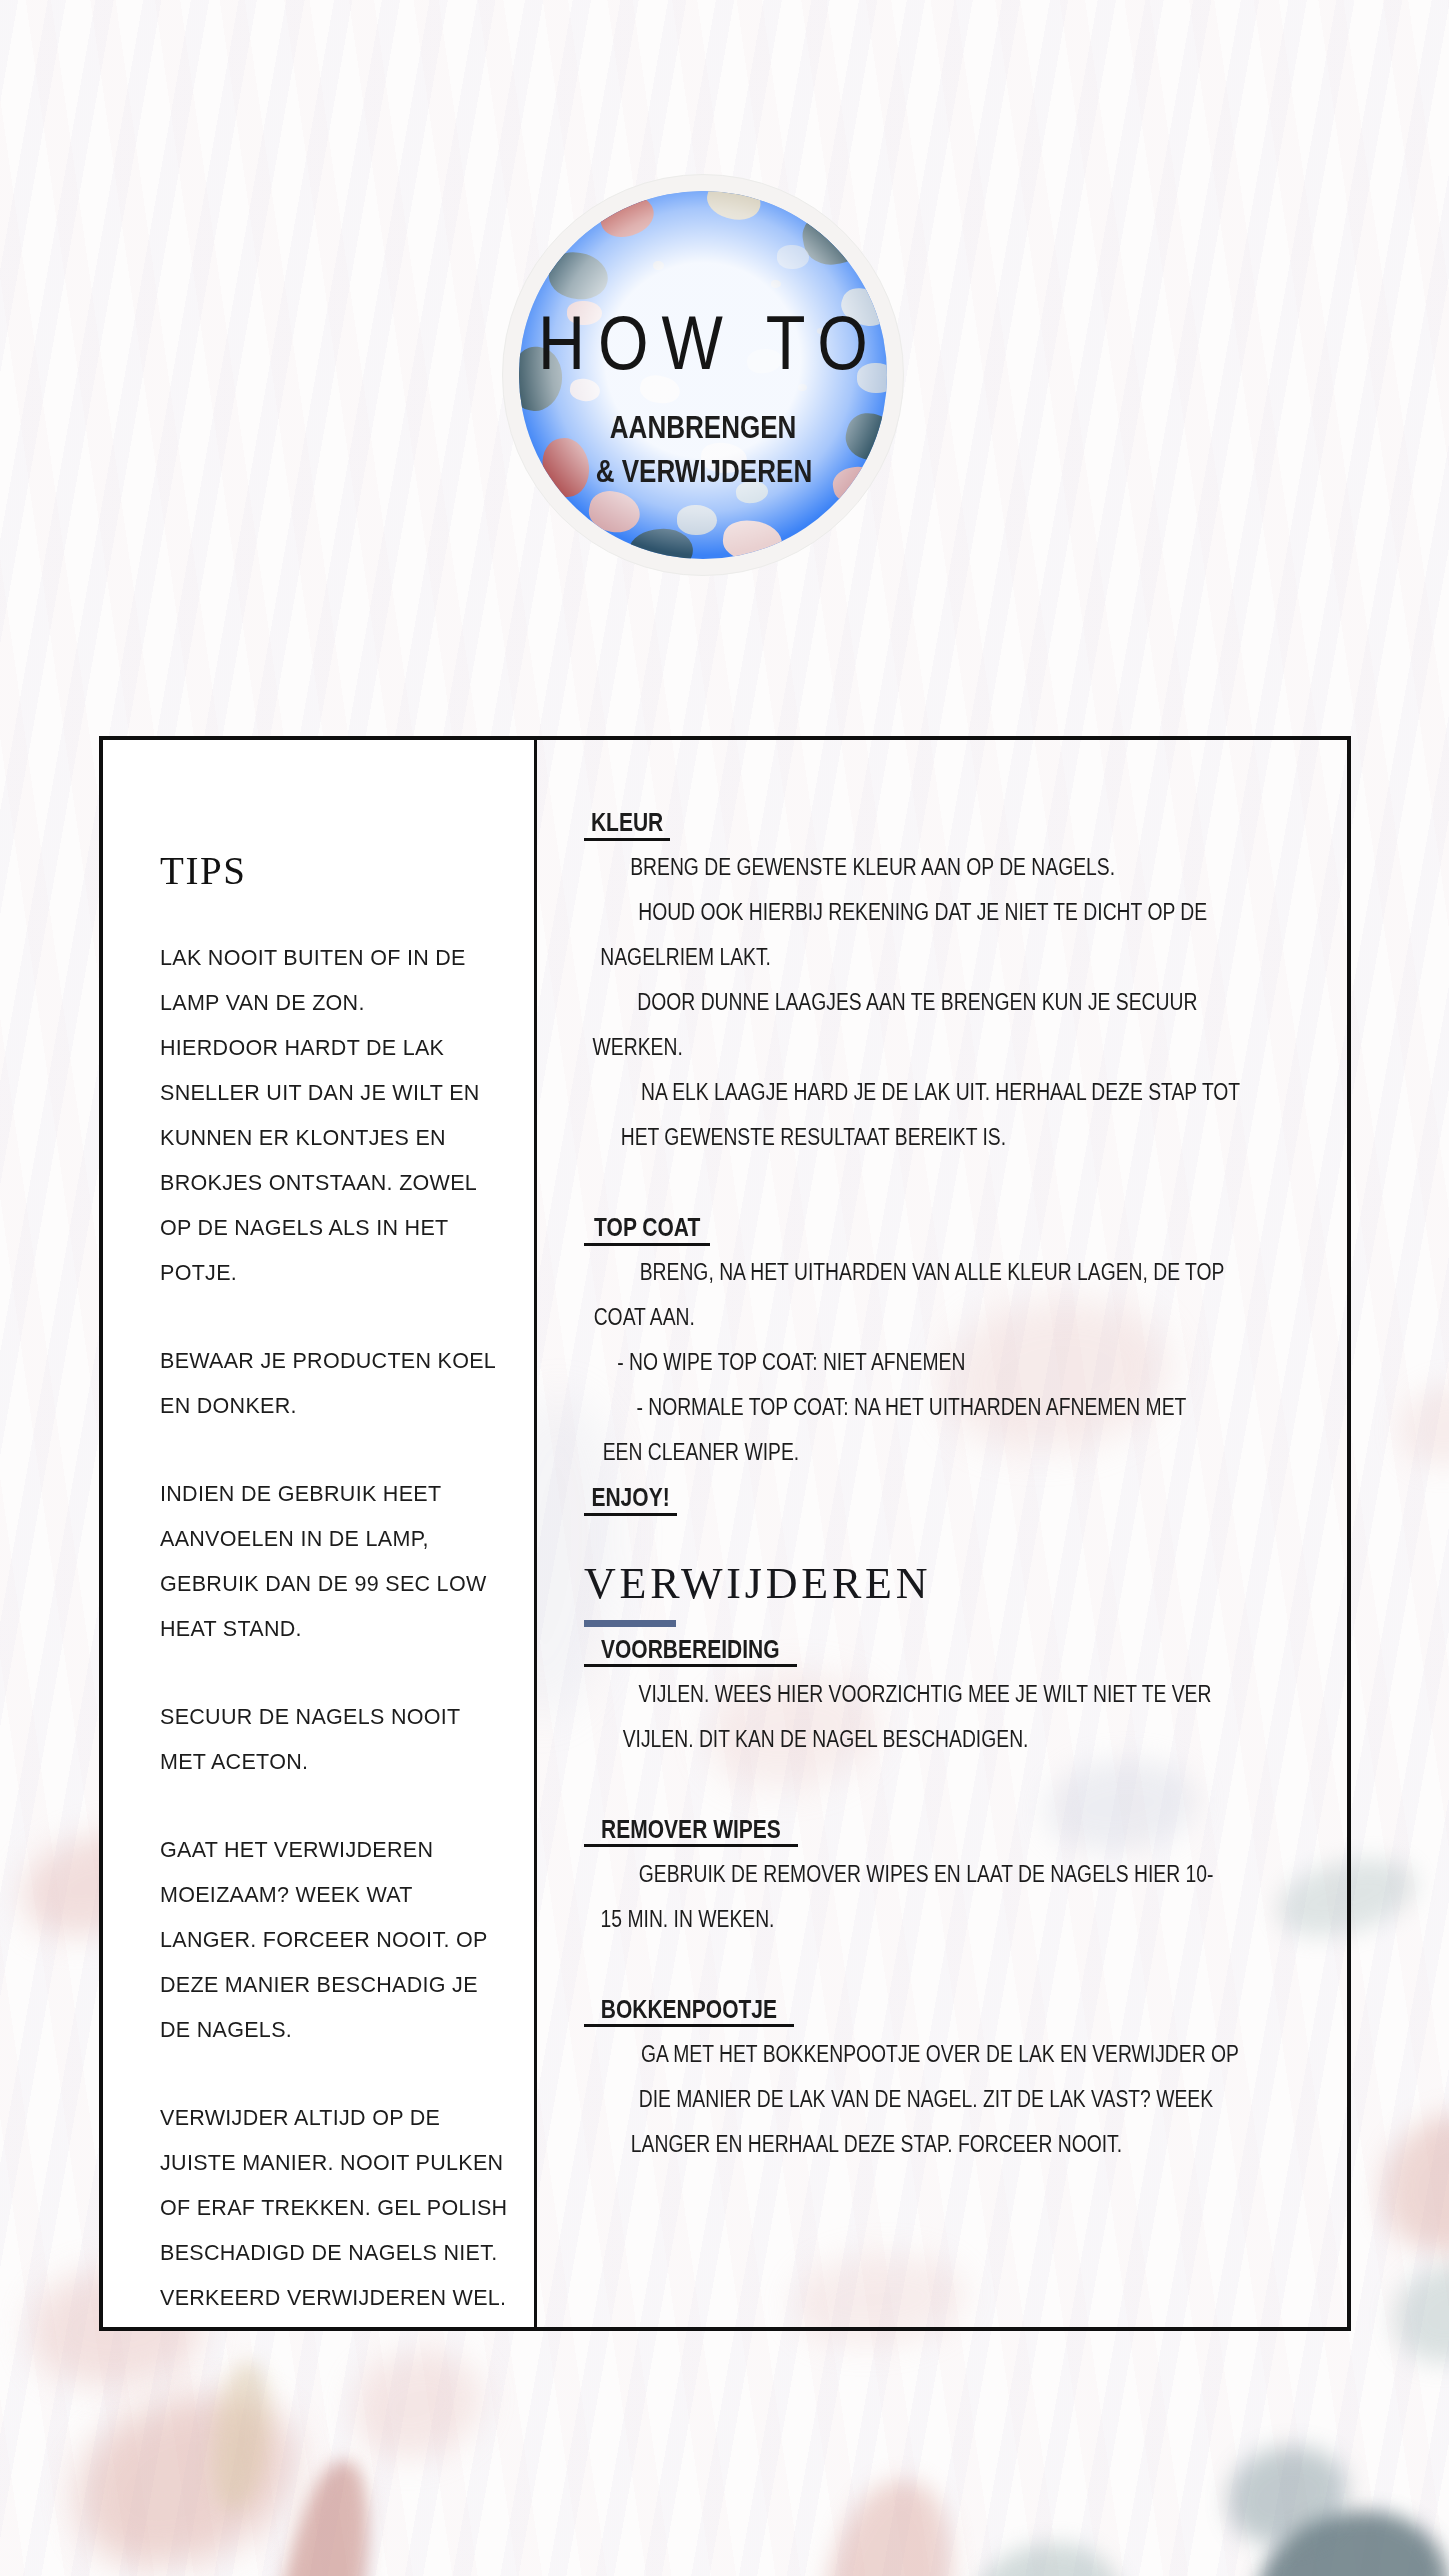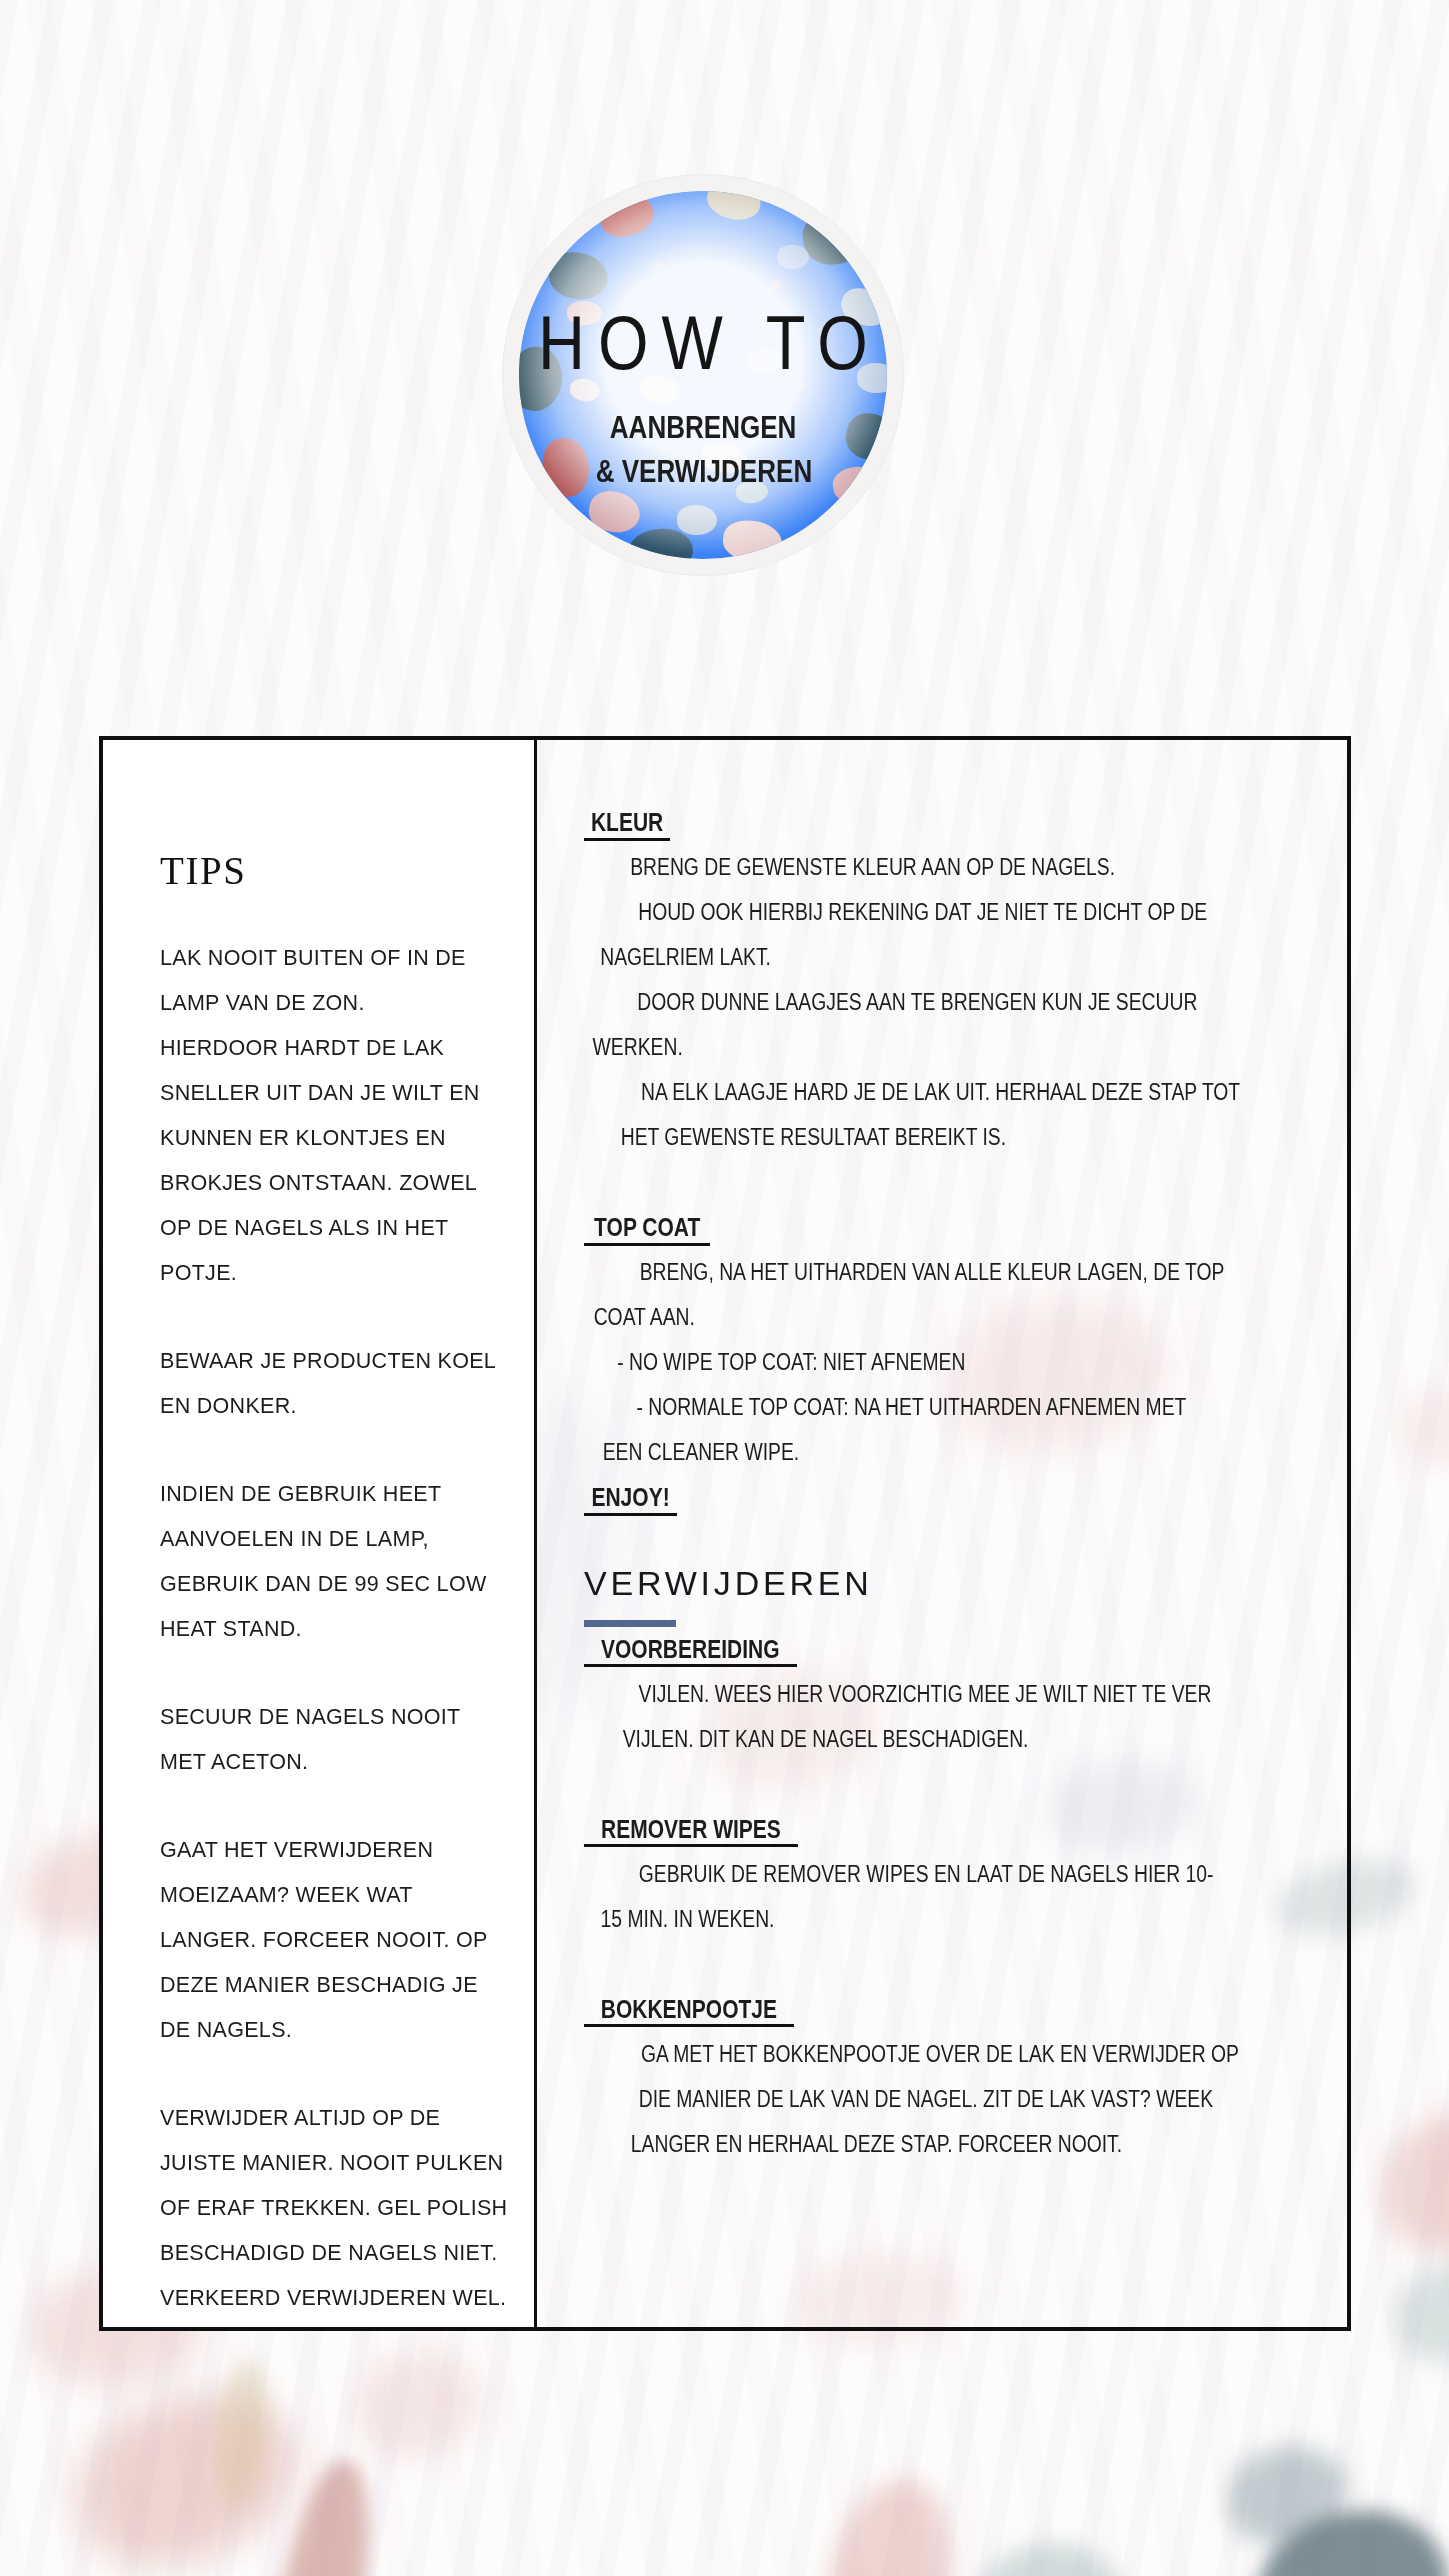--- a/index.html
+++ b/index.html
@@ -38,21 +38,21 @@
   .tip-par:first-child{margin-top:0;}
   .tl{font-size:21.5px;letter-spacing:0.3px;line-height:45px;white-space:nowrap;}
   
   .r-section{margin-top:45px;}
   .r-section:first-child{margin-top:0;}
   .rline{line-height:45px;font-size:23px;white-space:nowrap;}
   .rhead{line-height:45px;font-size:25px;font-weight:700;}
   .rhead .u{border-bottom:3.2px solid #111;padding-bottom:1.6px;}
   .emphasis{line-height:45px;font-size:25px;font-weight:700;}
   .emphasis .u{border-bottom:3.2px solid #111;padding-bottom:1.6px;}
-  .big-heading{margin-top:39px;font-family:Liberation Sans, sans-serif;font-size:34px;
+  .big-heading{margin-top:39px;font-family:Liberation Serif, serif;font-size:44px;
         letter-spacing:3.8px;color:#17181c;line-height:49px;font-weight:500;}
   .hr-accent{width:92px;height:7px;margin-top:11.8px;}
   .remove-first{margin-top:25px;}
 </style>
 </head>
 <body>
 
 <div class="page">
   <div class="brush"></div>
   <div id="splotches">

